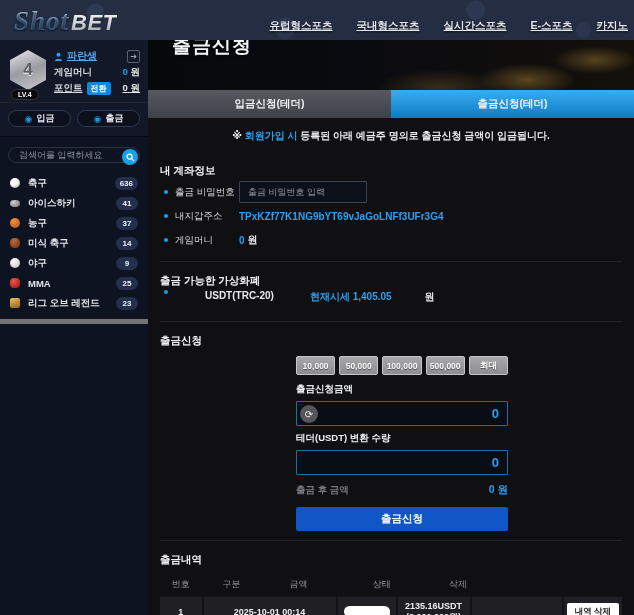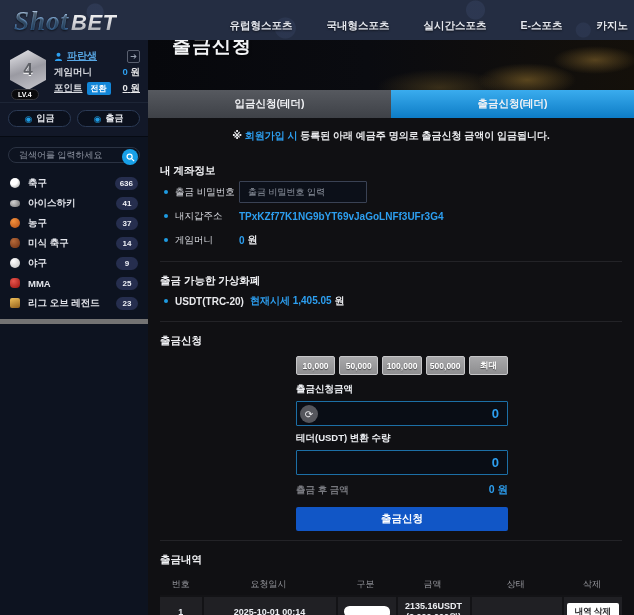--- a/index.html
+++ b/index.html
@@ -29,21 +29,21 @@
     background:linear-gradient(180deg,#e8f2ff 0%,#7db2e8 45%,#2a6cb5 100%);
     -webkit-background-clip:text; background-clip:text; color:transparent;
     text-shadow:0 1px 2px rgba(0,0,0,.6); letter-spacing:1px;
   }
   .logo .bet {
     font-style:italic; font-weight:bold; font-size:22px; margin-left:2px;
     background:linear-gradient(180deg,#ffffff 0%,#cfcfd4 55%,#8f949c 100%);
     -webkit-background-clip:text; background-clip:text; color:transparent;
     letter-spacing:.5px;
   }
-  .nav { margin-left:auto; display:flex; align-items:center; gap:34px; padding:0 6px 7px 0; white-space:nowrap; }
+  .nav { margin-left:auto; display:flex; align-items:center; gap:24px; padding:0 6px 7px 0; white-space:nowrap;text-decoration:underline; }
   .nav-item { color:#e4e7ee; font-size:10.5px; font-weight:bold; cursor:pointer; text-shadow:0 1px 2px rgba(0,0,0,.7); }
 
   .body-row { flex:1; display:flex; min-height:0; }
 
   
   .sidebar { width:148px; flex:0 0 148px; background:#0d1320; display:flex; flex-direction:column; }
   .profile { padding:8px 8px 6px 8px; background:#121828; border-bottom:1px solid #1d2536; }
   .profile-top { display:flex; }
   .lv-wrap { width:44px; position:relative; }
   .hex {
@@ -137,21 +137,21 @@
   .info-label { font-size:9.5px; color:#d6d8de; width:64px; flex:0 0 64px; }
   .pw-input {
     width:128px; height:22px; background:#0c1019; border:1px solid #3a4254; border-radius:1px;
     color:#cfd2da; font-size:9px; padding:0 8px; outline:none; font-family:inherit;
   }
   .pw-input::placeholder { color:#9298a4; }
   .wallet-val { color:#2d9ff0; font-size:10px; font-weight:bold; }
   .num-blue { color:#2d9ff0; font-weight:bold; font-size:10px; }
   .unit { color:#e8e9ec; font-weight:bold; font-size:10px; margin-left:3px; }
   .divider { border-top:1px solid #232327; margin:7px 12px 0 12px; }
-  .rate-line { display:flex; align-items:center; padding-left:4px; min-height:22px; }
+  .rate-line { display:flex; align-items:flex-start; padding-left:4px; min-height:22px;gap:30px; }
   .coin-name { font-size:10px; font-weight:bold; color:#e8e9ec; margin-right:6px; }
   .rate-blue { color:#2d9ff0; font-size:10px; font-weight:bold; }
 
   .form-col { margin-left:136px; width:212px; }
   .amount-btns { display:flex; gap:4px; margin:6px 0 8px 0; }
   .amount-btn {
     flex:1; height:19px; background:linear-gradient(180deg,#a8a8aa,#8e8e90);
     border:1px solid #c6c6c8; border-radius:2px; color:#fff; font-size:8.5px; font-weight:bold;
     display:flex; align-items:center; justify-content:center; cursor:pointer; white-space:nowrap;
     text-shadow:0 1px 1px rgba(0,0,0,.5);
@@ -379,21 +379,20 @@
           <button class="submit-btn">출금신청</button>
         </div>
       </div>
       <div class="divider"></div>
 
       <div class="section">
         <div class="sec-title">출금내역</div>
         <div class="table">
           <div class="thead">
             <div class="cell c-no">번호</div>
-            <div class="cell c-dt">요청일시</div>
             <div class="cell c-type">구분</div>
             <div class="cell c-amt">금액</div>
             <div class="cell c-status">상태</div>
             <div class="cell c-del">삭제</div>
           </div>
           <div class="trow">
             <div class="cell c-no">1</div>
             <div class="cell c-dt">2025-10-01 00:14</div>
             <div class="cell c-type">
                 <span class="redacted"></span>

